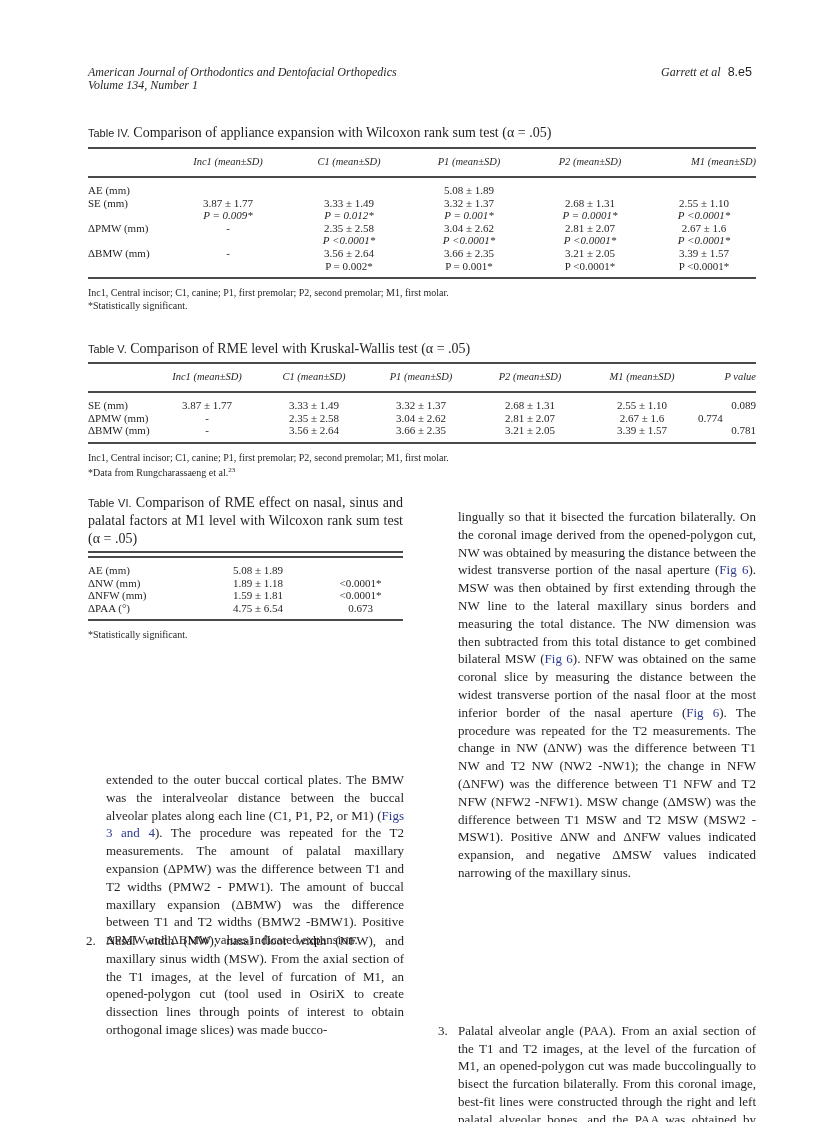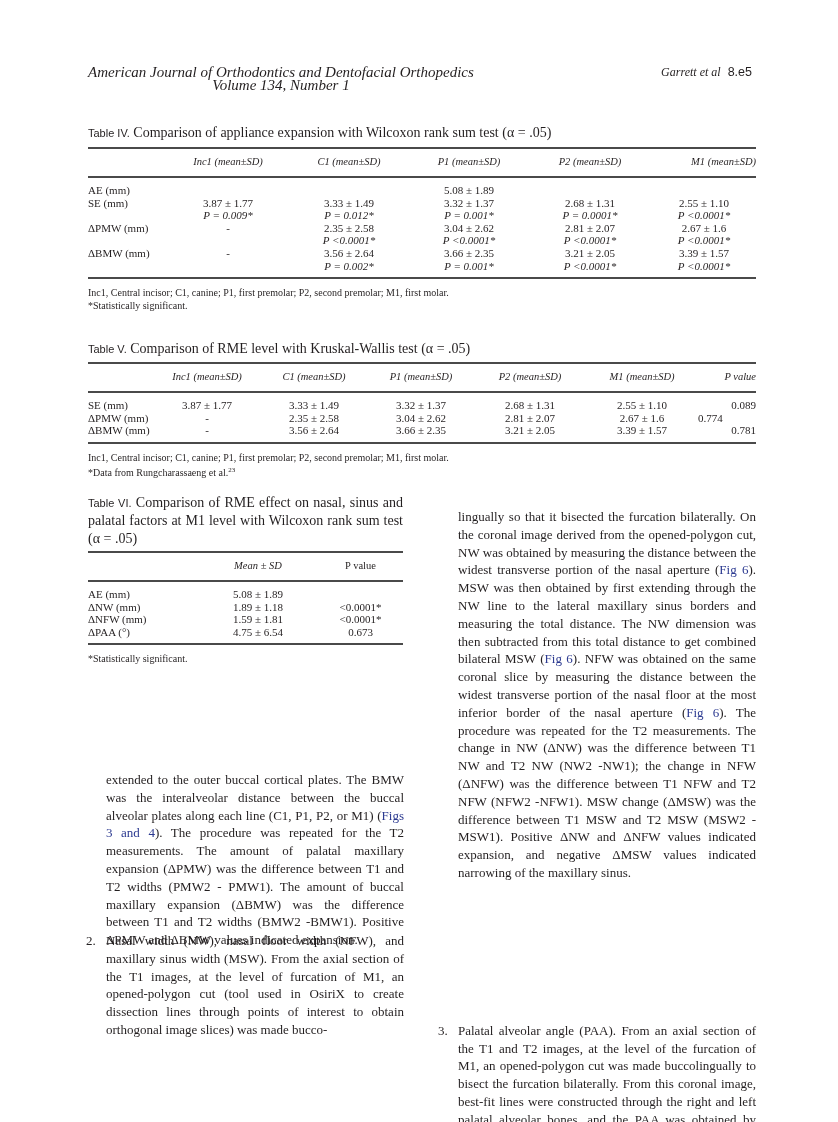--- a/index.html
+++ b/index.html
@@ -1,19 +1,19 @@
 <!DOCTYPE html>
 <html><head>
 <meta charset="utf-8">
 <style>
   html, body { margin: 0; padding: 0; background: #ffffff; }
   body { width: 838px; height: 1122px; position: relative; overflow: hidden;
          font-family: "Liberation Serif", "DejaVu Serif", serif; color: #231f20; }
   .abs { position: absolute; }
-  .hdr-left { left: 88px; top: 66px; font-size: 15px; font-style: italic; line-height: 13px; text-align: center; }
+  .hdr-left { left: 88px; top: 66px; font-size: 12px; font-style: italic; line-height: 13px; }
   .hdr-right { right: 86px; top: 65px; font-size: 12px; }
   .hdr-right .auth { font-style: italic; font-size: 12px; margin-right: 4px; }
   .hdr-right .pg { font-family: "Liberation Sans", sans-serif; font-size: 12.5px; }
 
   .tbl-caption { font-size: 14px; line-height: 17px; }
   .tbl-caption .lbl { font-family: "Liberation Sans", sans-serif; font-size: 11px; font-weight: normal; }
   .rule-thick { border-top: 2px solid #4a4a4a; }
 
   table.data { border-collapse: collapse; font-size: 11px; }
   table.data td, table.data th { padding: 0; height: 12.6px; line-height: 12.6px; white-space: nowrap; }
@@ -117,21 +117,21 @@
       <td class="c">P &lt;0.0001*</td>
     </tr>
     <tr>
       <td class="l">ΔBMW (mm)</td>
       <td class="c">-</td>
       <td class="c">3.56 ± 2.64</td>
       <td class="c">3.66 ± 2.35</td>
       <td class="c">3.21 ± 2.05</td>
       <td class="c">3.39 ± 1.57</td>
     </tr>
-    <tr style="font-style:italic;margin-top:44px;">
+    <tr style="margin-top:44px;">
       <td class="l"></td>
       <td class="c"></td>
       <td class="c">P = 0.002*</td>
       <td class="c">P = 0.001*</td>
       <td class="c">P &lt;0.0001*</td>
       <td class="c">P &lt;0.0001*</td>
     </tr>
   </tbody>
     </table>
   <div class="rule-thick" style="margin-top:5px;"></div>
@@ -214,42 +214,28 @@
     <span>*Data from Rungcharassaeng et al.</span><sup style="font-size:7px;">23</sup>
   </div>
 </div>
 
 <div class="abs" style="left:88px; top:494px; width:315px;">
   <div class="tbl-caption" style="text-align:justify; font-size:14px; line-height:18px;">
     <span class="lbl">Table VI.</span>
     <span>Comparison of RME effect on nasal, sinus and palatal factors at M1 level with Wilcoxon rank sum test (α = .05)</span>
   </div>
   <div class="rule-thick" style="margin-top:3px;"></div>
-  <table class="data" style="width:315px; margin-top:2px;">
+  <div class="rule-thick" style="margin-top:3px;"></div>
+  <table class="data" style="width:315px; margin-top:6px;">
     <colgroup>
         <col style="width:110px">
         <col style="width:120px">
         <col style="width:85px">
       </colgroup>
     <tbody>
-        <tr style="height:22px;">
-      <th class="l"></th>
-      <th class="c">Mean ± SD</th>
-      <th class="c" style="font-style:normal;"><span>P value</span></th>
-    </tr>
-  </tbody>
-    </table>
-  <div class="rule-thick" style="margin-top:3px;"></div>
-  <table class="data" style="width:315px; margin-top:6px;">
-    <colgroup>
-        <col style="width:110px">
-        <col style="width:120px">
-        <col style="width:85px">
-      </colgroup>
-    <tbody>
         <tr>
       <td class="l">AE (mm)</td>
       <td class="c">5.08 ± 1.89</td>
       <td class="c"></td>
     </tr>
     <tr>
       <td class="l">ΔNW (mm)</td>
       <td class="c">1.89 ± 1.18</td>
       <td class="c">&lt;0.0001*</td>
     </tr>

